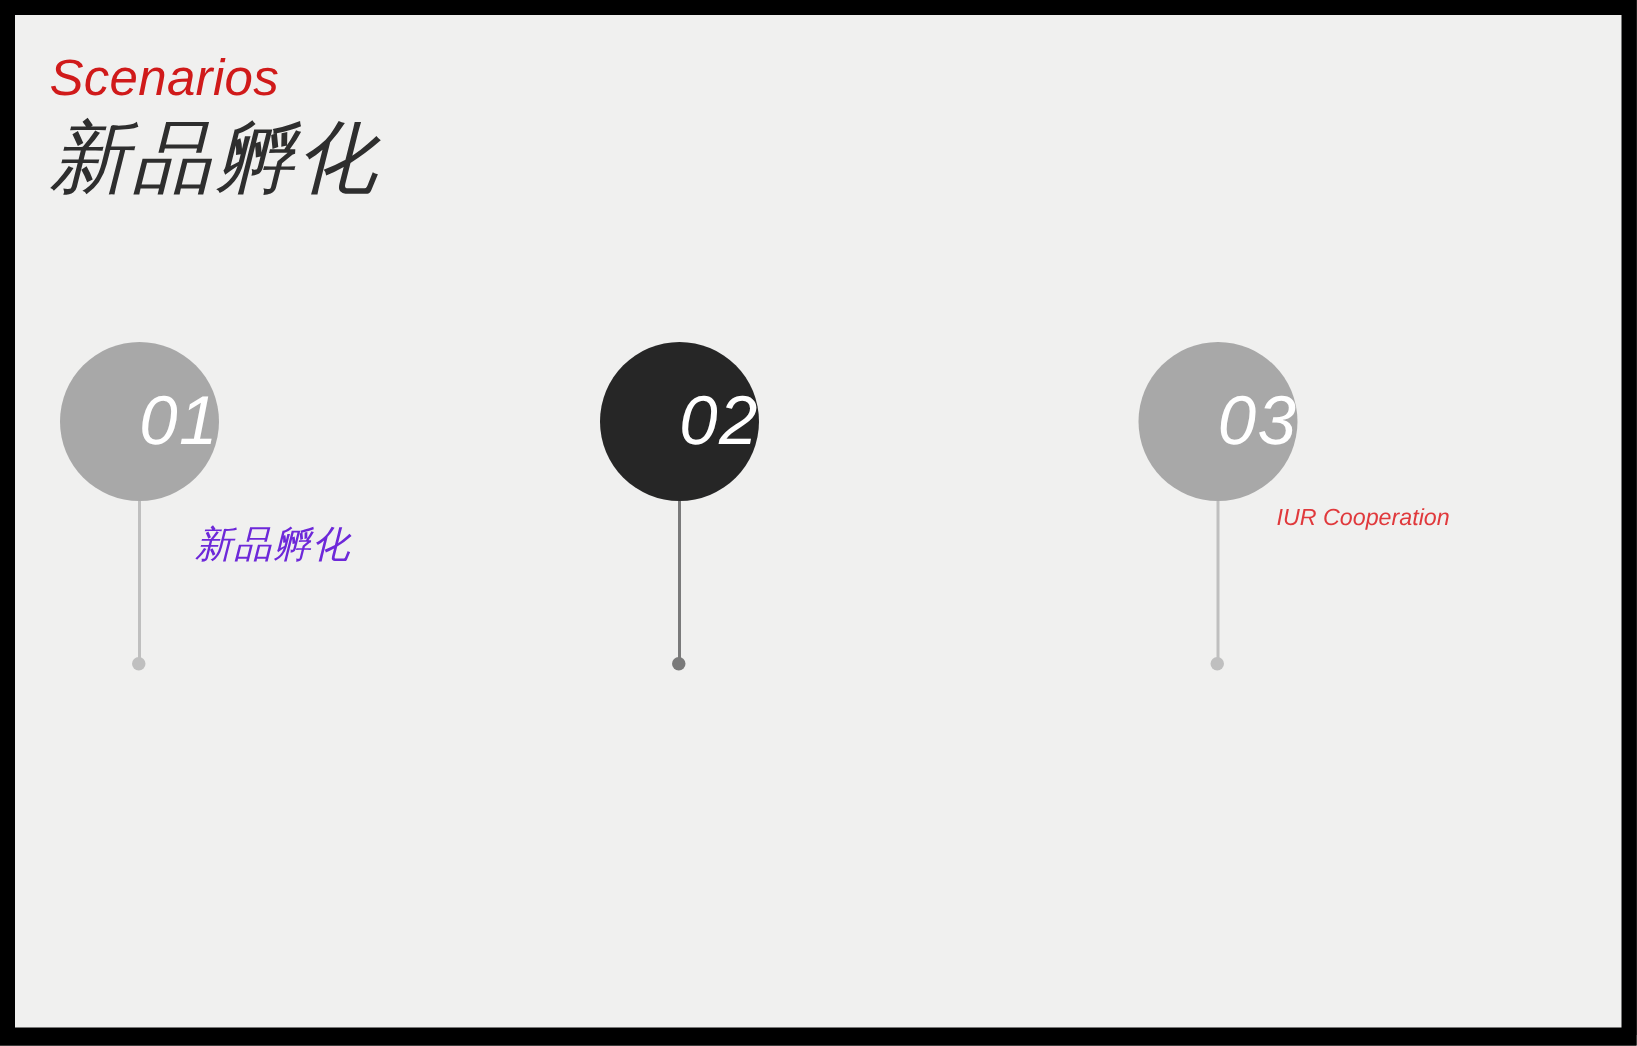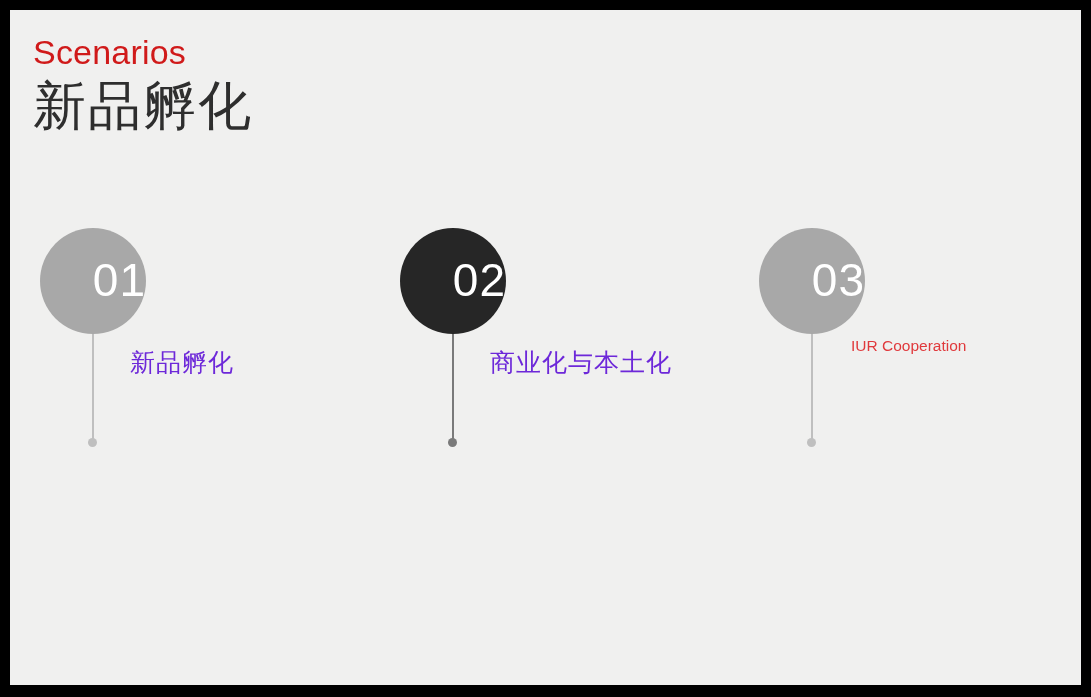--- a/index.html
+++ b/index.html
@@ -13,20 +13,21 @@
     overflow: hidden;
     font-family: "Liberation Sans", sans-serif;
   }
 
   
   #slide-frame {
     position: relative;
     width: 1091px;
     height: 690px;
     background: #000000;
+    font-style: italic;
   }
 
   
   #slide-canvas {
     position: absolute;
     left: 10px;
     top: 10px;
     width: 1071px;
     height: 675px;
     background: #F0F0EF;
@@ -152,21 +153,20 @@
       </div>
     </div>
 
     <div class="step" id="step-2">
       <div class="step-stem" style="background: rgb(122, 122, 122);"></div>
       <div class="step-dot" style="background: rgb(122, 122, 122);"></div>
       <div class="step-badge" style="background: rgb(38, 38, 38);">
         <span class="step-number">02</span>
       </div>
       <div class="step-text">
-        <div class="step-cn">商业化与本土化</div>
       </div>
     </div>
 
     <div class="step" id="step-3">
       <div class="step-stem" style="background: rgb(191, 191, 191);"></div>
       <div class="step-dot" style="background: rgb(191, 191, 191);"></div>
       <div class="step-badge" style="background: rgb(168, 168, 168);">
         <span class="step-number">03</span>
       </div>
       <div class="step-text">

